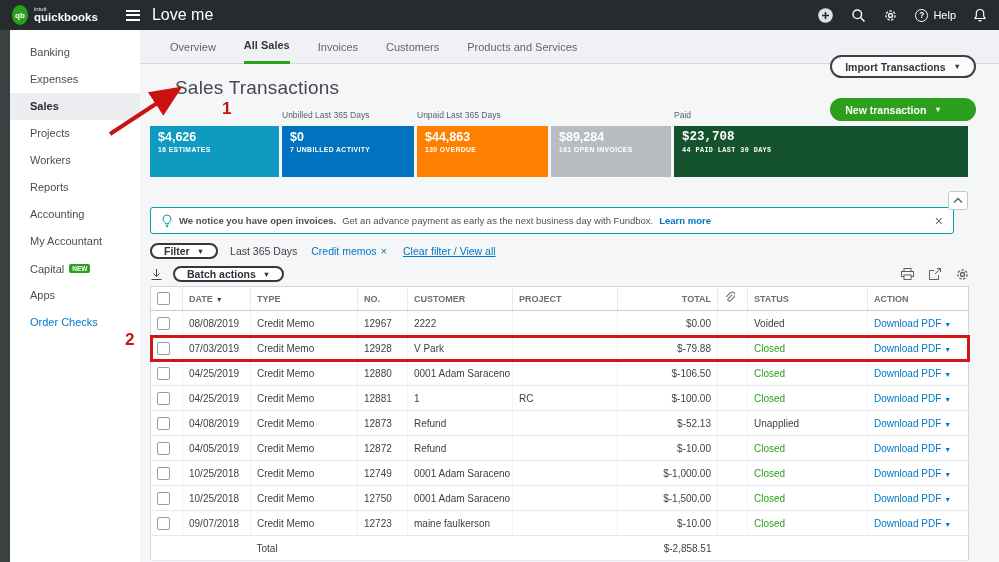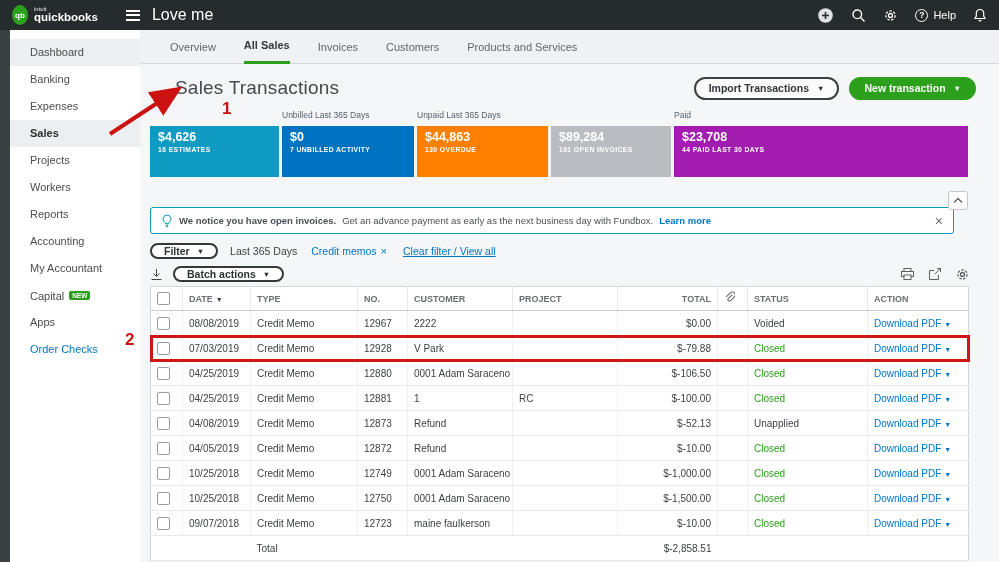--- a/index.html
+++ b/index.html
@@ -45,21 +45,21 @@
   .main { position:absolute; left:140px; top:30px; right:0; bottom:0; background:#f5f6f8; }
   .tabbar { height:34px; display:flex; align-items:center; gap:28px; padding-left:30px;
             border-bottom:1px solid #d6d8dc; background:#f0f1f4; }
   .tab { font-size:11px; color:#62666b; height:34px; line-height:34px; cursor:pointer; white-space:nowrap; }
   .tab.active { color:#33363a; font-weight:bold; border-bottom:3px solid #2ca01c; line-height:31px; }
 
   .content { padding:0 23px 0 10px; }
 
   .title-row { display:flex; align-items:center; margin-top:12px; height:24px; }
   .page-title { font-size:19px; color:#45484d; margin-left:25px; letter-spacing:.2px; }
-  .btns { margin-left:auto; display:flex; gap:10px; }
+  .btns { margin-left:auto; display:flex; gap:20px;flex-direction:column; }
   .pill-btn { height:23px; display:flex; align-items:center; gap:8px; padding:0 13px;
               border-radius:13px; font-size:10.5px; font-weight:bold; cursor:pointer; }
   .pill-btn.outline { border:2px solid #3c3f44; background:#fbfbfb; color:#33363a; }
   .pill-btn.green { background:#2ca01c; border:2px solid #2ca01c; color:#fff; }
   .caret { font-size:7.5px; }
 
   .mlabels { position:relative; height:13px; margin-top:10px; font-size:8.5px; color:#56616d; }
   .mlabels span { position:absolute; top:0; white-space:nowrap; }
   .ml-0 { left:132px; } .ml-1 { left:267px; } .ml-2 { left:524px; }
 
@@ -167,21 +167,20 @@
       <svg width="14" height="15" viewBox="0 0 14 15">
           <path d="M7 1.5c-2.3 0-3.7 1.8-3.7 4v2.6L2 10.5h10l-1.3-2.4V5.5c0-2.2-1.4-4-3.7-4z" fill="none" stroke="#fff" stroke-width="1.2"></path>
           <path d="M5.7 12a1.4 1.4 0 0 0 2.6 0" fill="none" stroke="#fff" stroke-width="1.2"></path>
         </svg>
     </span>
   </div>
 </div>
 
 <div class="edge-strip"></div>
 <div class="sidebar">
-  <div class="sb-item shaded">Dashboard</div>
   <div class="sb-item">Banking</div>
   <div class="sb-item">Expenses</div>
   <div class="sb-item active">Sales</div>
   <div class="sb-item">Projects</div>
   <div class="sb-item">Workers</div>
   <div class="sb-item">Reports</div>
   <div class="sb-item">Accounting</div>
   <div class="sb-item">My Accountant</div>
   <div class="sb-item">
     <span>Capital</span><span class="new-badge">NEW</span>
@@ -230,21 +229,21 @@
         <div class="cap">7 UNBILLED ACTIVITY</div>
       </div>
       <div class="seg seg-2" style="background: rgb(255, 128, 0);">
         <div class="amt">$44,863</div>
         <div class="cap">130 OVERDUE</div>
       </div>
       <div class="seg seg-3" style="background: rgb(185, 189, 194);">
         <div class="amt">$89,284</div>
         <div class="cap">161 OPEN INVOICES</div>
       </div>
-      <div class="seg seg-4" style="background: #a21caf;">
+      <div class="seg seg-4" style="background: #14532d; font-family: Liberation Mono, monospace;">
         <div class="amt">$23,708</div>
         <div class="cap">44 PAID LAST 30 DAYS</div>
       </div>
     </div>
 
     <div class="banner">
       <span style="display:flex;">
         <svg width="12" height="14" viewBox="0 0 12 14">
             <path d="M6 1a4 4 0 0 1 2.2 7.3c-.4.3-.7.9-.7 1.4H4.5c0-.5-.3-1.1-.7-1.4A4 4 0 0 1 6 1z" fill="none" stroke="#0099a8"></path>
             <line x1="4.6" y1="11.2" x2="7.4" y2="11.2" stroke="#0099a8"></line>

